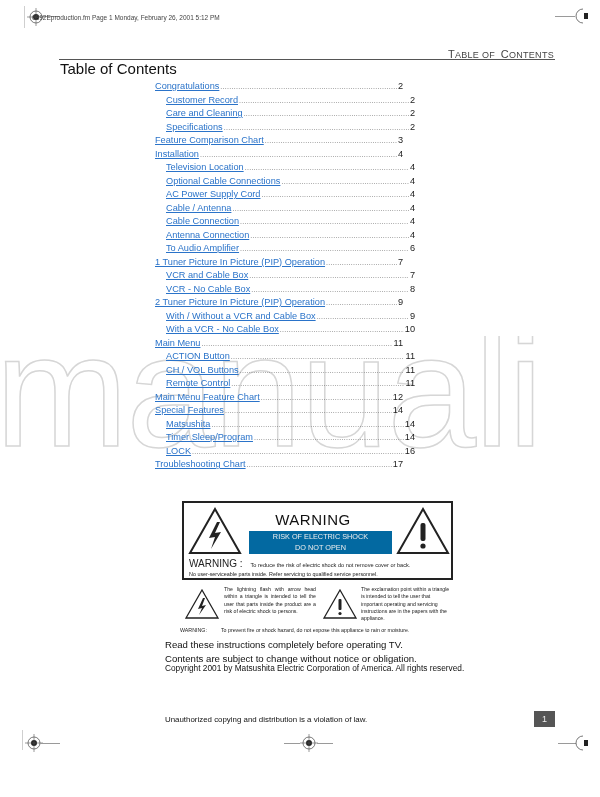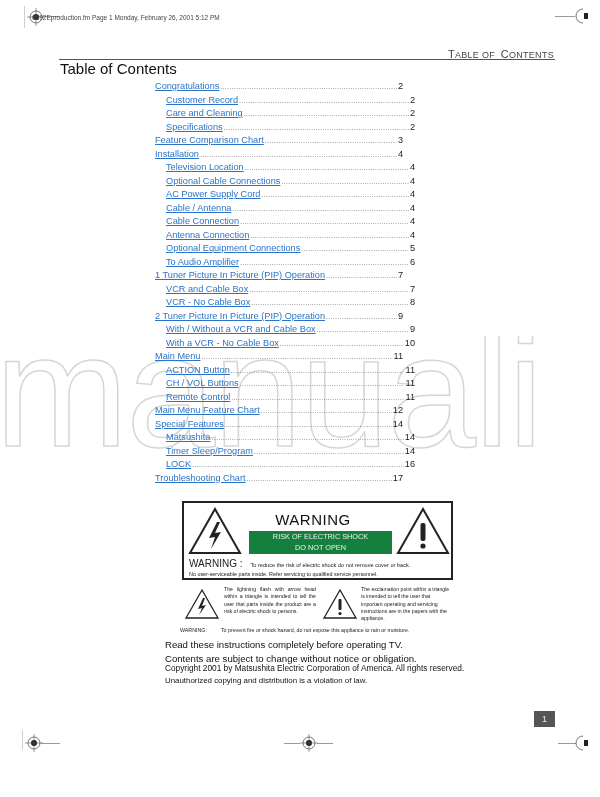--- a/index.html
+++ b/index.html
@@ -20,21 +20,21 @@
   .toc-row { position: relative; height: 13.5px; font-size: 9.2px; line-height: 13.5px; display: flex; align-items: baseline; white-space: nowrap; }
   .toc-row.lvl1 { width: 248px; justify-content: flex-end; }
   .toc-row.lvl2 { padding-left: 11px; width: 249px; }
   .toc-link { color: #2a73c9; text-decoration: underline; cursor: pointer; }
   .toc-dots { flex: 1; overflow: hidden; color: #666; font-size: 7px; letter-spacing: 0.3px; margin: 0 1px; }
   .toc-dots::before { content: "......................................................................................................................................................"; }
   .toc-page { color: #222; }
   .watermark { position: absolute; left: 0; top: 336px; width: 600px; height: 120px; pointer-events: none; }
   .warning-box { position: absolute; left: 182px; top: 501px; width: 271px; height: 79px; border: 2px solid #222; box-sizing: border-box; background: #fff; }
   .warn-title { position: absolute; left: 0; right: 9px; top: 8px; text-align: center; font-size: 15px; color: #111; letter-spacing: 0.5px; }
-  .warn-banner { position: absolute; left: 65px; top: 28px; width: 143px; height: 23px; background: #15803d; color: #eee; font-size: 7.3px; text-align: center; line-height: 10.5px; padding-top: 1px; box-sizing: border-box; }
+  .warn-banner { position: absolute; left: 65px; top: 28px; width: 143px; height: 23px; background: #0369a1; color: #eee; font-size: 7.3px; text-align: center; line-height: 10.5px; padding-top: 1px; box-sizing: border-box; }
   .warn-line1 { position: absolute; left: 5px; top: 55px; font-size: 5.6px; color: #222; white-space: nowrap; }
   .warn-line1 .big { font-size: 10px; margin-right: 8px; text-align: center; }
   .warn-line2 { position: absolute; left: 5px; top: 68px; font-size: 5.4px; color: #222; white-space: nowrap; }
   .sym-desc { position: absolute; font-size: 5.2px; line-height: 7.3px; color: #222; }
   .warn-fire { position: absolute; left: 180px; top: 627px; font-size: 5.3px; color: #222; white-space: nowrap; }
   .warn-fire .lbl { margin-right: 14px; }
   .notice { position: absolute; left: 165px; color: #111; white-space: nowrap; }
   .page-num-box { position: absolute; left: 534px; top: 711px; width: 21px; height: 16px; background: #555; color: #eee; font-size: 9px; text-align: center; line-height: 16px; }
 </style>
 </head>
@@ -121,25 +121,20 @@
       <span class="toc-link">Cable Connection</span>
       <span class="toc-dots"></span>
       <span class="toc-page">4</span>
     </div>
     <div class="toc-row lvl2">
       <span class="toc-link">Antenna Connection</span>
       <span class="toc-dots"></span>
       <span class="toc-page">4</span>
     </div>
     <div class="toc-row lvl2">
-      <span class="toc-link">Optional Equipment Connections</span>
-      <span class="toc-dots"></span>
-      <span class="toc-page">5</span>
-    </div>
-    <div class="toc-row lvl2">
       <span class="toc-link">To Audio Amplifier</span>
       <span class="toc-dots"></span>
       <span class="toc-page">6</span>
     </div>
     <div class="toc-row lvl1">
       <span class="toc-link">1 Tuner Picture In Picture (PIP) Operation</span>
       <span class="toc-dots"></span>
       <span class="toc-page">7</span>
     </div>
     <div class="toc-row lvl2">
@@ -248,21 +243,21 @@
   <rect x="16.5" y="11" width="3" height="11" rx="1" fill="#222"></rect>
   <circle cx="18" cy="25.5" r="1.6" fill="#222"></circle>
 </svg>
 <div class="sym-desc" style="left:361px;top:586px;width:92px;">The exclamation point within a triangle is intended to tell the user that important operating and servicing instructions are in the papers with the appliance.</div>
 
 <div class="warn-fire"><span class="lbl">WARNING:</span><span>To prevent fire or shock hazard, do not expose this appliance to rain or moisture.</span></div>
 
 <div class="notice" style="top:639px;font-size:9.6px;">Read these instructions completely before operating TV.</div>
 <div class="notice" style="top:653px;font-size:9.6px;">Contents are subject to change without notice or obligation.</div>
 <div class="notice" style="top:663px;font-size:8.3px;">Copyright 2001 by Matsushita Electric Corporation of America. All rights reserved.</div>
-<div class="notice" style="top:676px;font-size:7.9px;">Unauthorized copying and distribution is a violation of law.</div>
+<div class="notice" style="top:715px;font-size:7.9px;">Unauthorized copying and distribution is a violation of law.</div>
 
 <div class="page-num-box">1</div>
 
 <div class="reg-vline" style="left:22px;top:730px;height:20px;"></div>
 <svg class="reg-mark" style="left:24px;top:733px;" viewBox="0 0 20 20">
     <circle cx="10" cy="10" r="6" fill="none" stroke="#555" stroke-width="0.8"></circle>
     <circle cx="10" cy="10" r="3" fill="#222"></circle>
     <line x1="10" y1="1" x2="10" y2="19" stroke="#555" stroke-width="0.6"></line>
     <line x1="1" y1="10" x2="19" y2="10" stroke="#555" stroke-width="0.6"></line>
   </svg>

